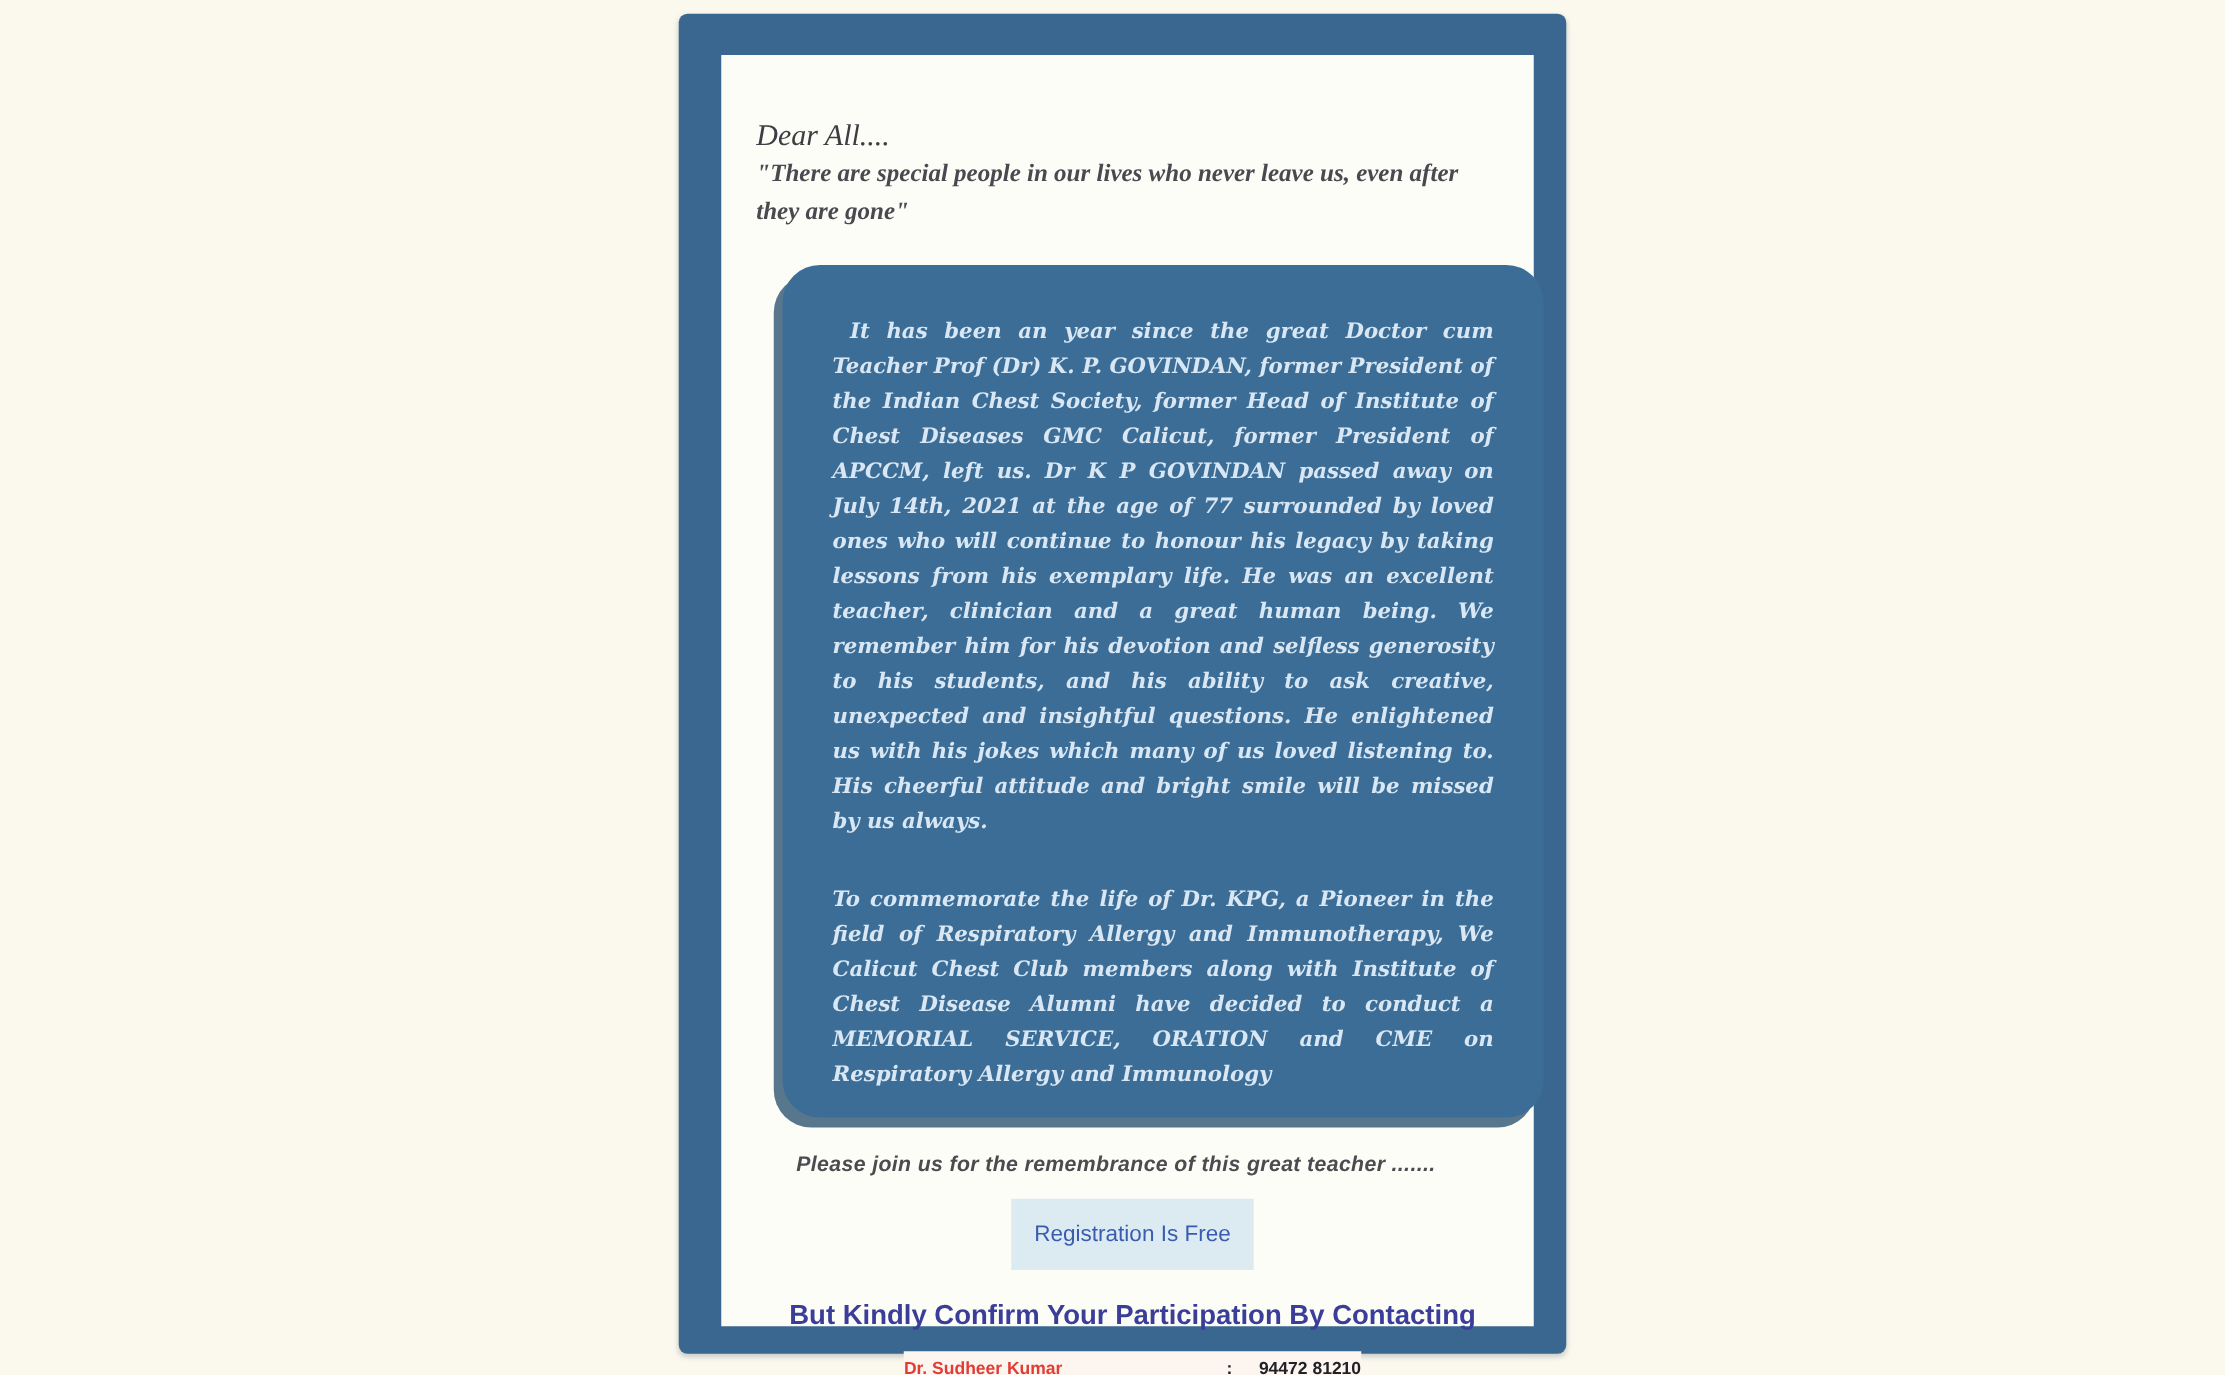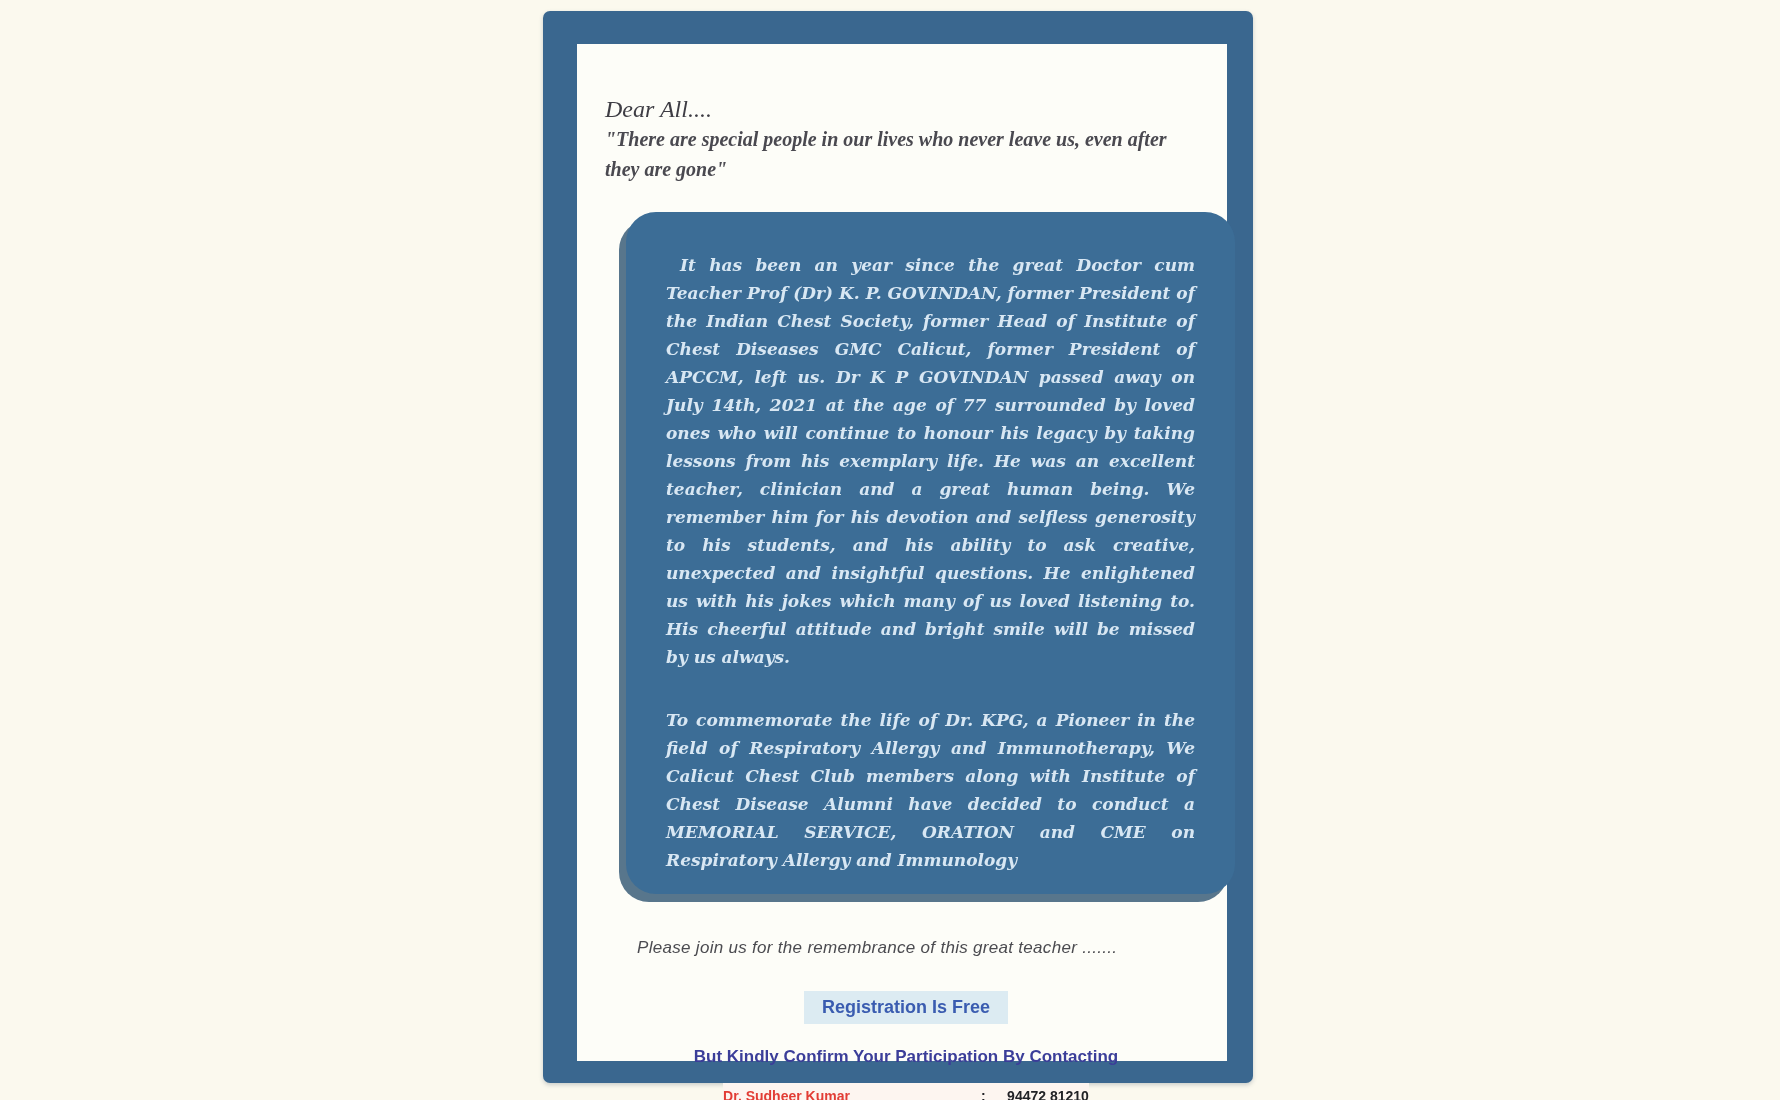--- a/index.html
+++ b/index.html
@@ -72,46 +72,46 @@
     font-weight: bold;
     font-size: 17px;
     line-height: 28px;
     color: #d8e7f3;
     text-align: justify;
   }
   .memorial-box p.first { text-indent: 14px; margin-top: 12px; }
   .memorial-box p + p { margin-top: 35px; }
 
   .join-line {
-    margin: 44px 0 0 32px;
+    margin: 28px 0 0 32px;
     font-style: italic;
     font-size: 17px;
     color: #4b4b50;
     letter-spacing: 0.3px;
+    font-weight: bold;
   }
 
   .badge-row {
     margin-top: 17px;
     display: flex;
     justify-content: center;
   }
   .badge {
     background: #dcebf2;
     color: #3a5cb0;
-    font-weight: bold;
+    font-weight: normal;
     font-size: 18px;
-    padding: 6px 18px;
-    margin-top: 16px;
+    padding: 18px 18px;
   }
 
   .confirm-line {
     margin-top: 23px;
     text-align: center;
     font-weight: bold;
-    font-size: 17px;
+    font-size: 22px;
     color: #3b3e99;
   }
 
   .contacts-wrap {
     margin-top: 16px;
     display: flex;
     justify-content: center;
   }
   .contacts {
     background: #fdf5f0;

